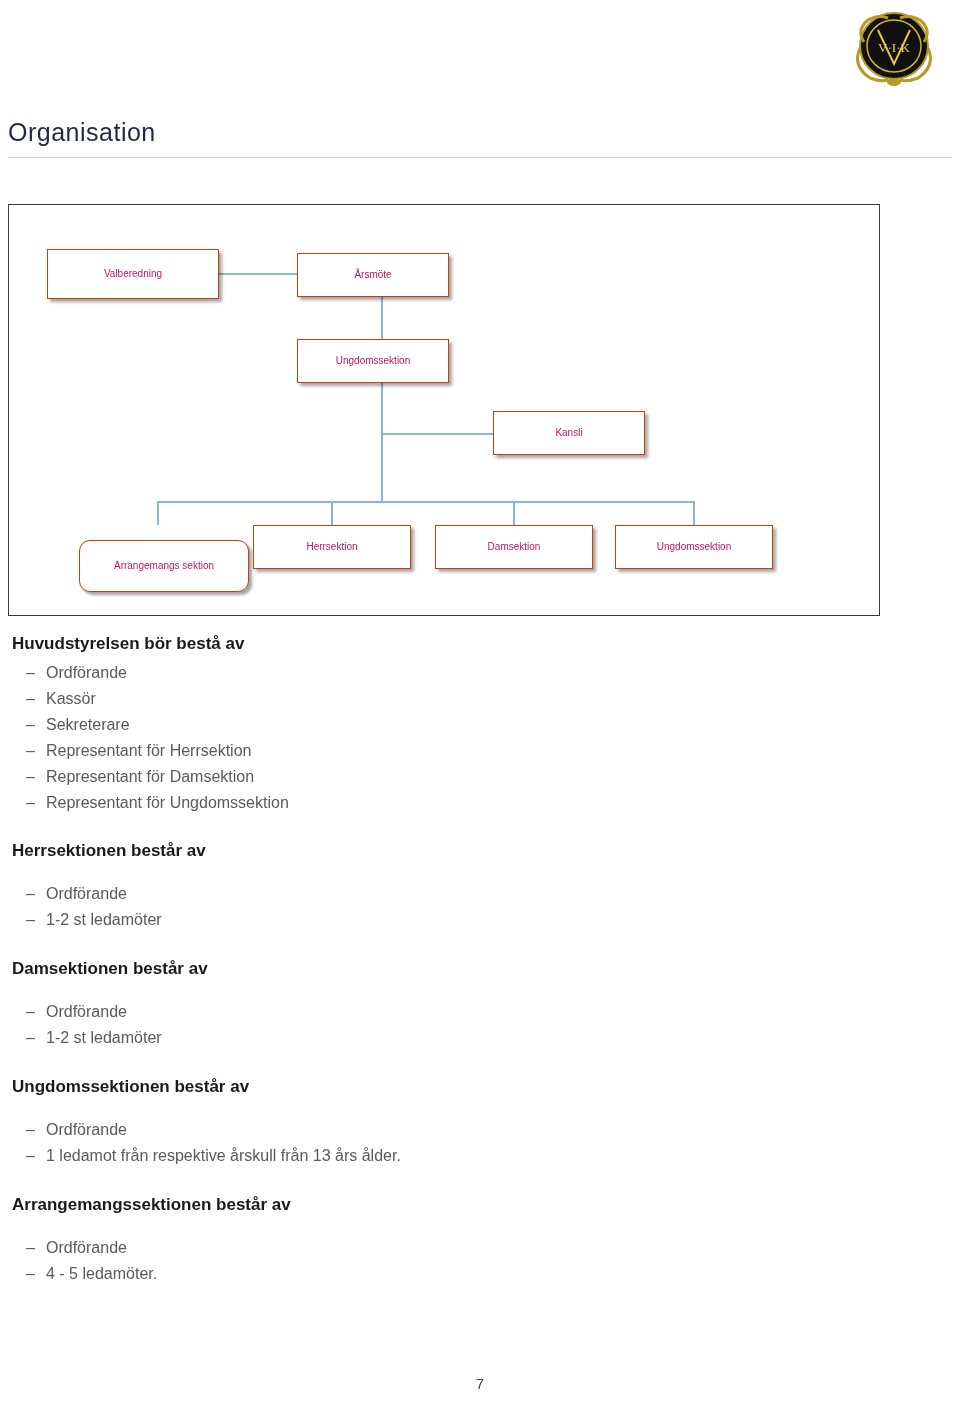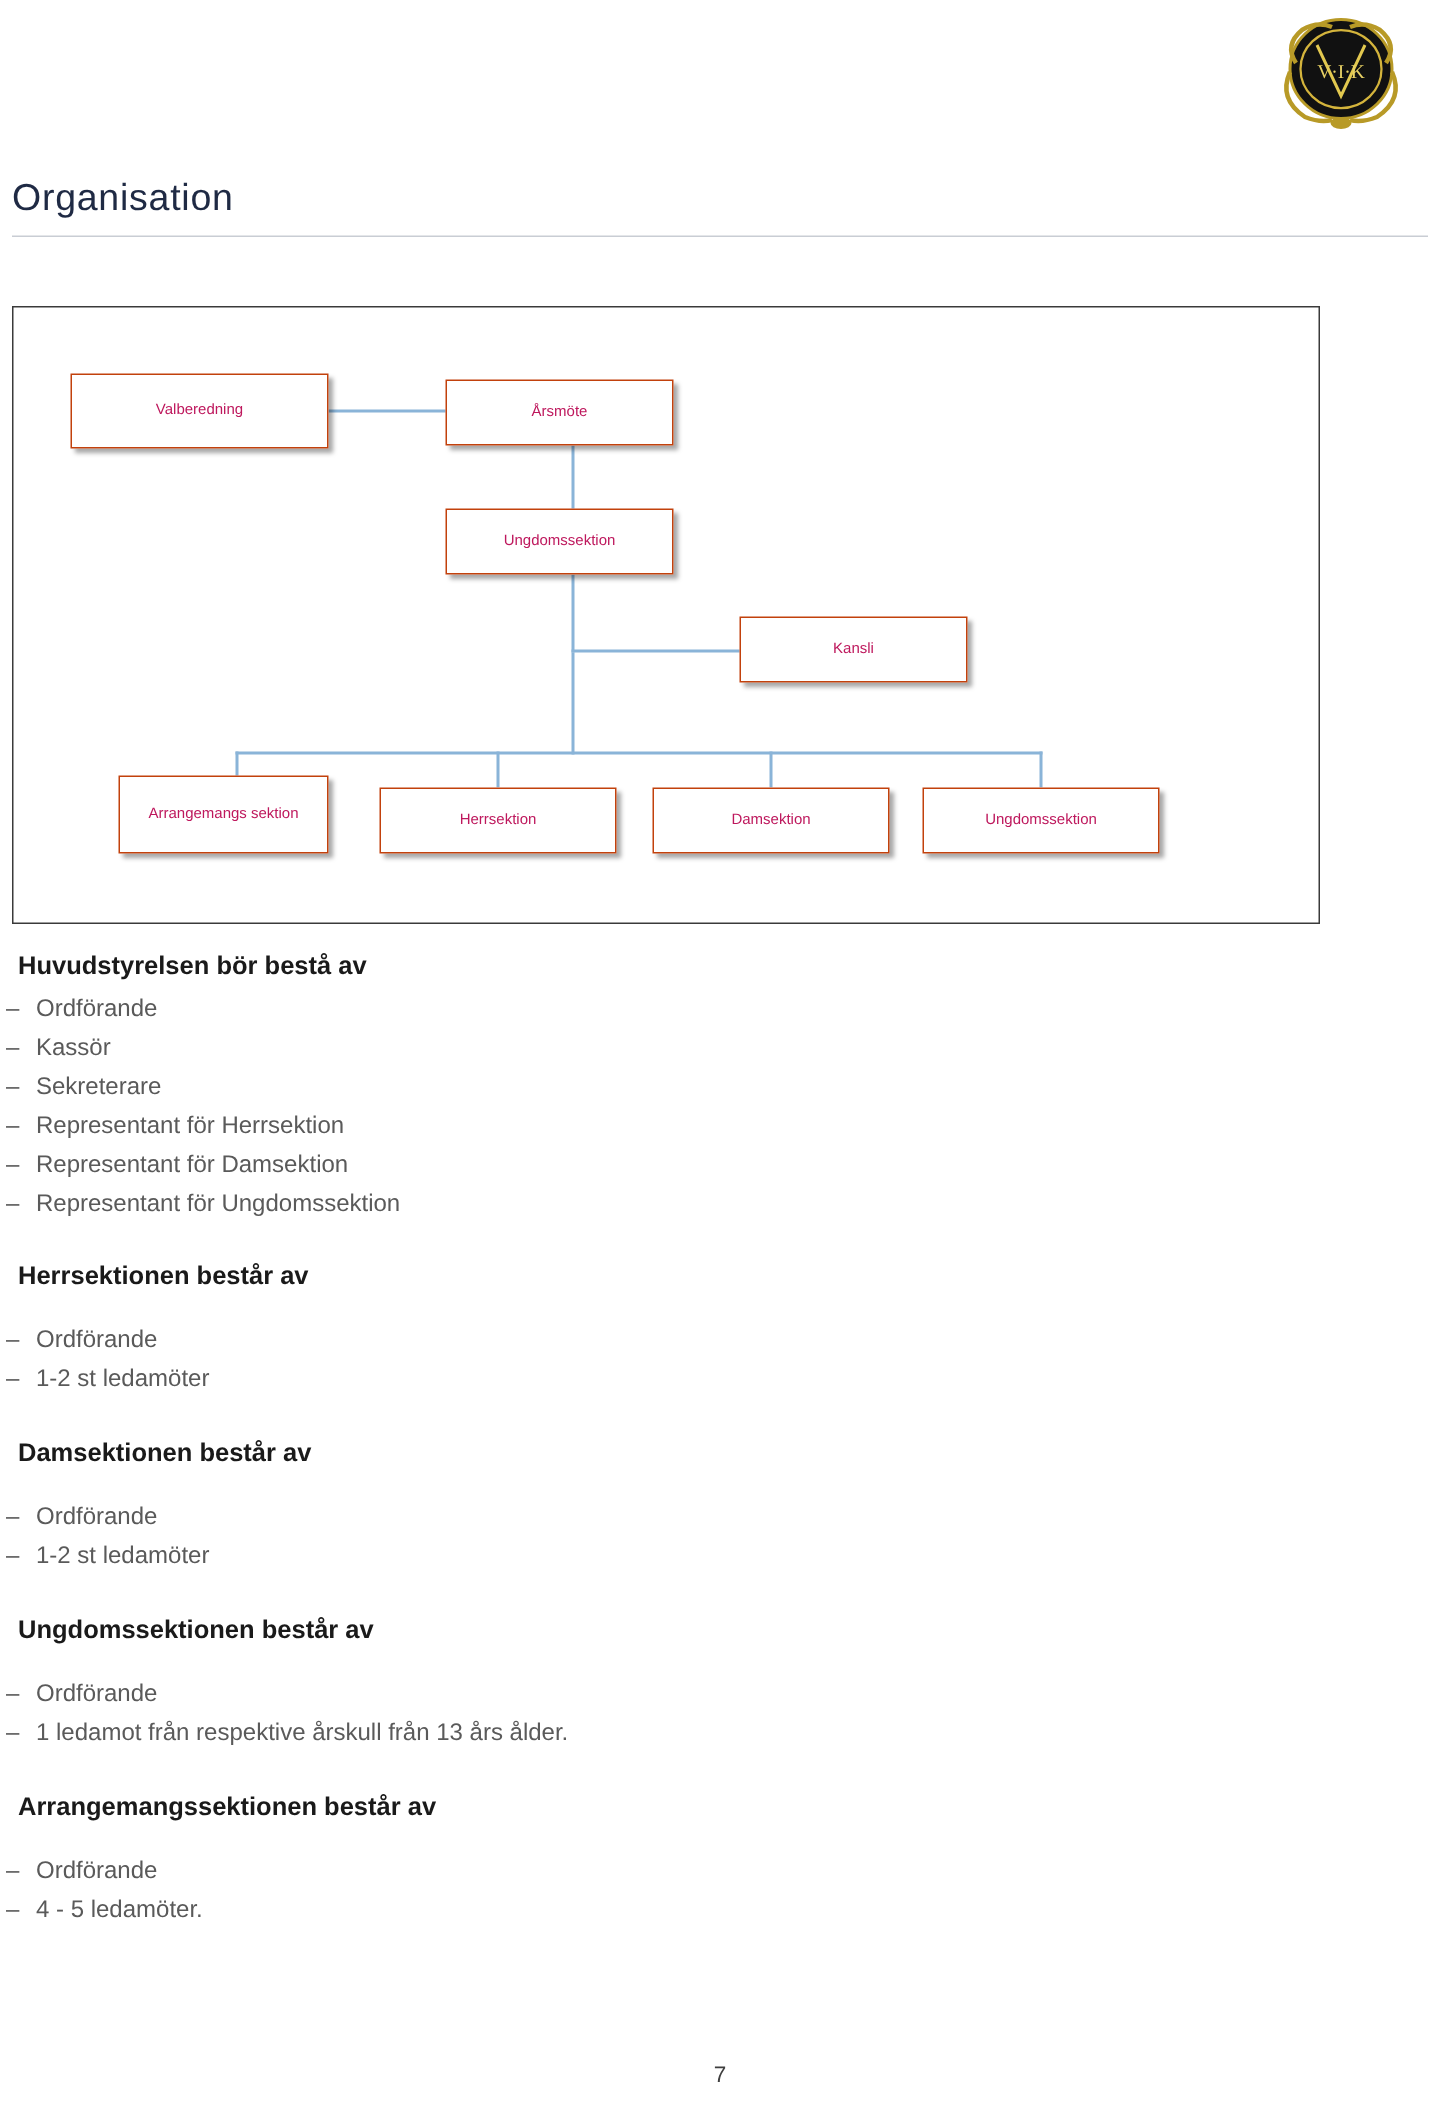--- a/index.html
+++ b/index.html
@@ -83,21 +83,21 @@
   h3.section-head {
     margin: 4px;
     font-size: 17px;
     font-weight: bold;
     color: #1a1a1a;
     padding-left: 8px;
   }
   ul.dashlist {
     list-style: none;
     margin: 6px 0 0 0;
-    padding: 0 0 0 24px;
+    padding: 0 0 0 46px;
   }
   ul.dashlist li {
     position: relative;
     font-size: 16px;
     color: #5a5a5a;
     line-height: 1.62;
   }
   ul.dashlist li::before {
     content: "\2013";
     position: absolute;
@@ -160,21 +160,21 @@
   </div>
 
   <div class="node" style="left:288px; top:134px; width:152px; height:44px;">
     <span>Ungdomssektion</span>
   </div>
 
   <div class="node" style="left:484px; top:206px; width:152px; height:44px;text-align:right;">
     <span>Kansli</span>
   </div>
 
-  <div class="node" style="left:70px; top:312px; width:140px; height:52px;">
+  <div class="node" style="left:70px; top:335px; width:170px; height:52px;border-radius:11px;">
     <span>Arrangemangs sektion</span>
   </div>
 
   <div class="node" style="left:244px; top:320px; width:158px; height:44px;">
     <span>Herrsektion</span>
   </div>
 
   <div class="node" style="left:426px; top:320px; width:158px; height:44px;text-align:center;">
     <span>Damsektion</span>
   </div>

